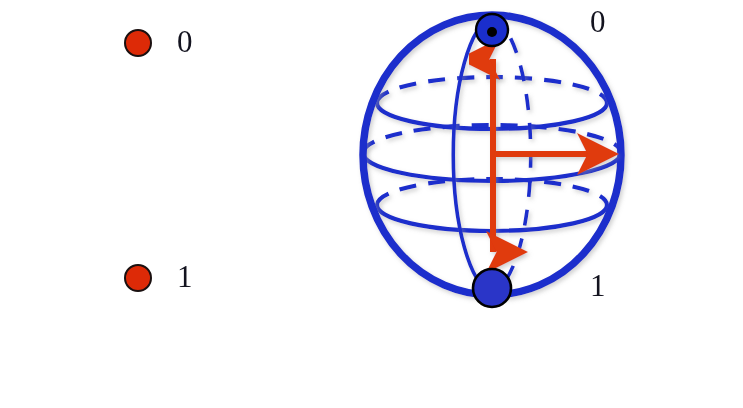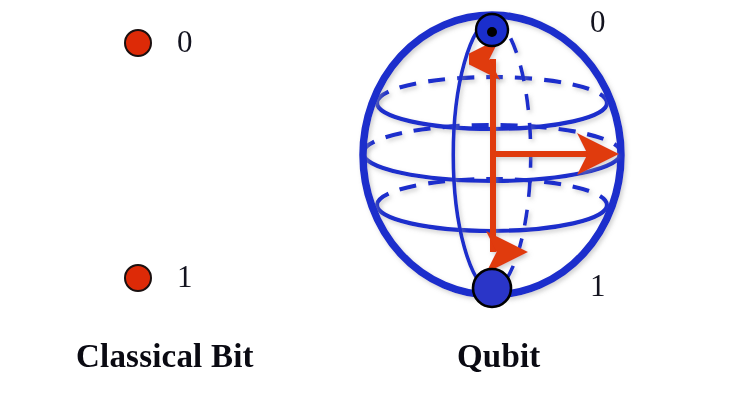--- a/index.html
+++ b/index.html
@@ -147,16 +147,14 @@
     <g>
       <circle cx="492" cy="30" r="16" fill="#1a2ecc" stroke="#000000" stroke-width="2.4"></circle>
       <circle cx="492" cy="32" r="5" fill="#000000"></circle>
       <circle cx="492" cy="288" r="19" fill="#2a35c8" stroke="#000000" stroke-width="2.6"></circle>
     </g>
   </svg>
 
   <div class="sphere-label top">0</div>
   <div class="sphere-label bottom">1</div>
 
-  <div class="caption classical">Classical Bit</div>
-  <div class="caption qubit">Qubit</div>
 
 </div>
 
 </body></html>

